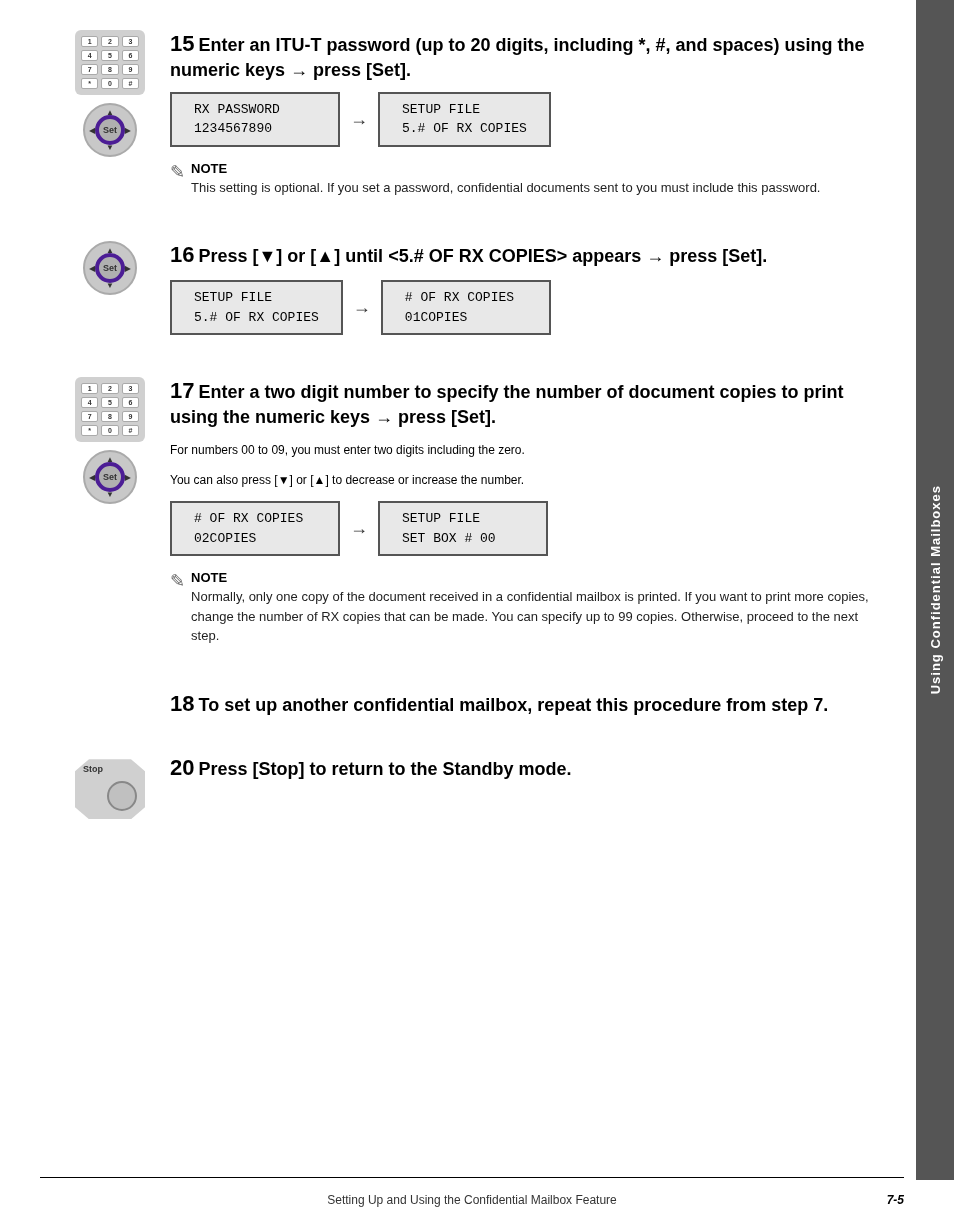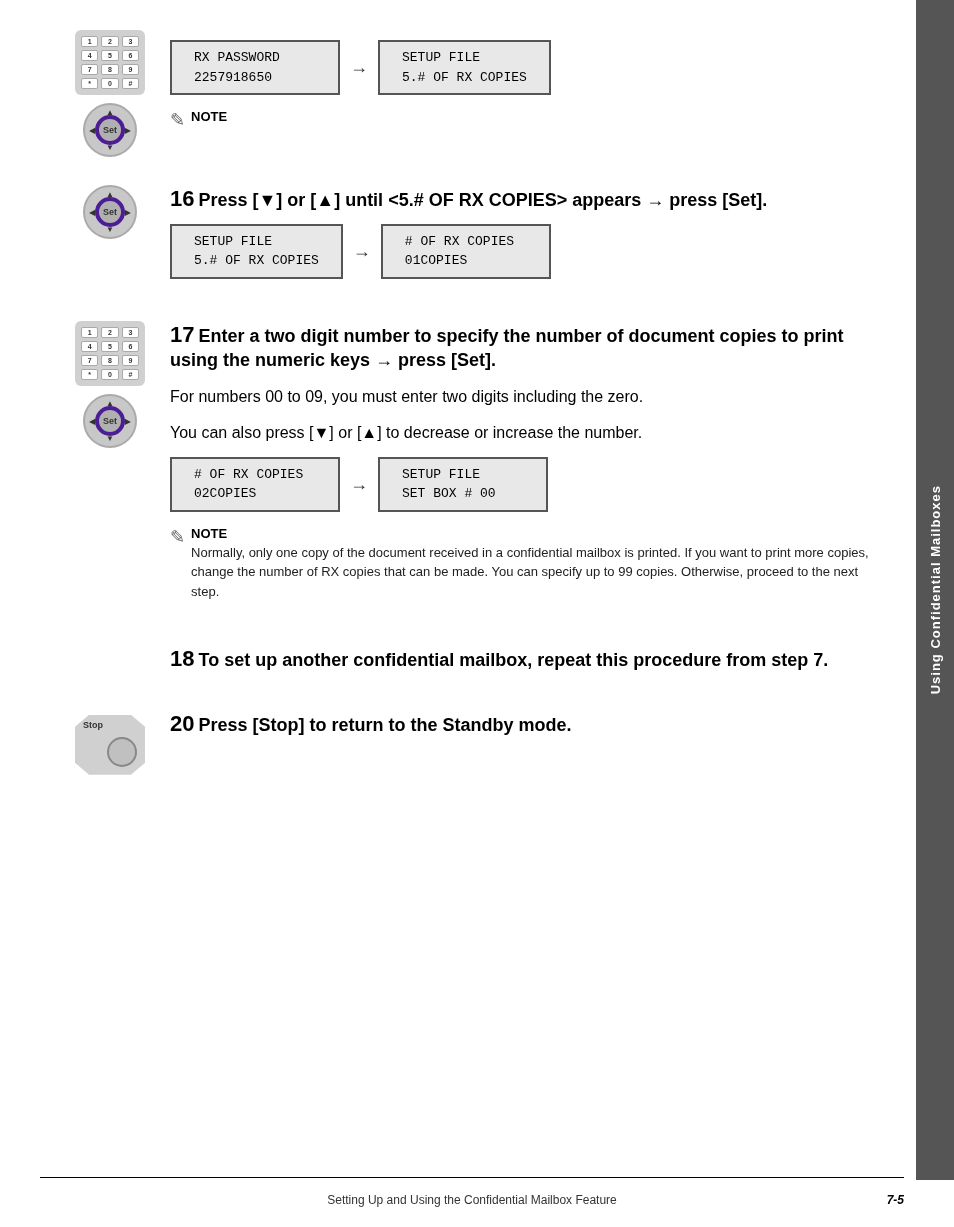--- a/index.html
+++ b/index.html
@@ -246,21 +246,21 @@
     .footer-page {
       position: absolute;
       right: 0;
       font-size: 12px;
       font-weight: bold;
       font-style: italic;
     }
 
     
     .sub-note {
-      font-size: 16px;
+      font-size: 12px;
       line-height: 1.5;
       margin: 12px 0;
     }
   </style>
 </head>
 <body>
 
 <div class="page-container">
 
   <div class="sidebar-number">
@@ -293,35 +293,39 @@
 
         <div class="set-btn">
           <span class="set-btn-arrow left">◀</span>
           <span class="set-btn-arrow right">▶</span>
           <span class="set-btn-arrow top">▲</span>
           <span class="set-btn-arrow bottom">▼</span>
           <div class="set-btn-inner">Set</div>
         </div>
       </div>
       <div class="step-content-col">
+        <div class="step-title">
+          <span class="step-num">15</span><span>Enter an ITU-T password (up to 20 digits, including *, #, and spaces) using the numeric keys → press [Set].</span>
+        </div>
         <div class="lcd-container">
           <div class="lcd-box">
             <div>RX PASSWORD</div>
-            <div>       2257918650</div>
+            <div>       1234567890</div>
           </div>
           <span class="lcd-arrow">→</span>
           <div class="lcd-box">
             <div>SETUP FILE</div>
             <div>  5.# OF RX COPIES</div>
           </div>
         </div>
         <div class="note-section">
           <span class="note-icon">✎</span>
           <div>
             <div class="note-label">NOTE</div>
+            <div class="note-text">This setting is optional. If you set a password, confidential documents sent to you must include this password.</div>
           </div>
         </div>
       </div>
     </div>
 
     <div class="step-section">
       <div class="step-icon-col">
         <div class="set-btn">
           <span class="set-btn-arrow left">◀</span>
           <span class="set-btn-arrow right">▶</span>

